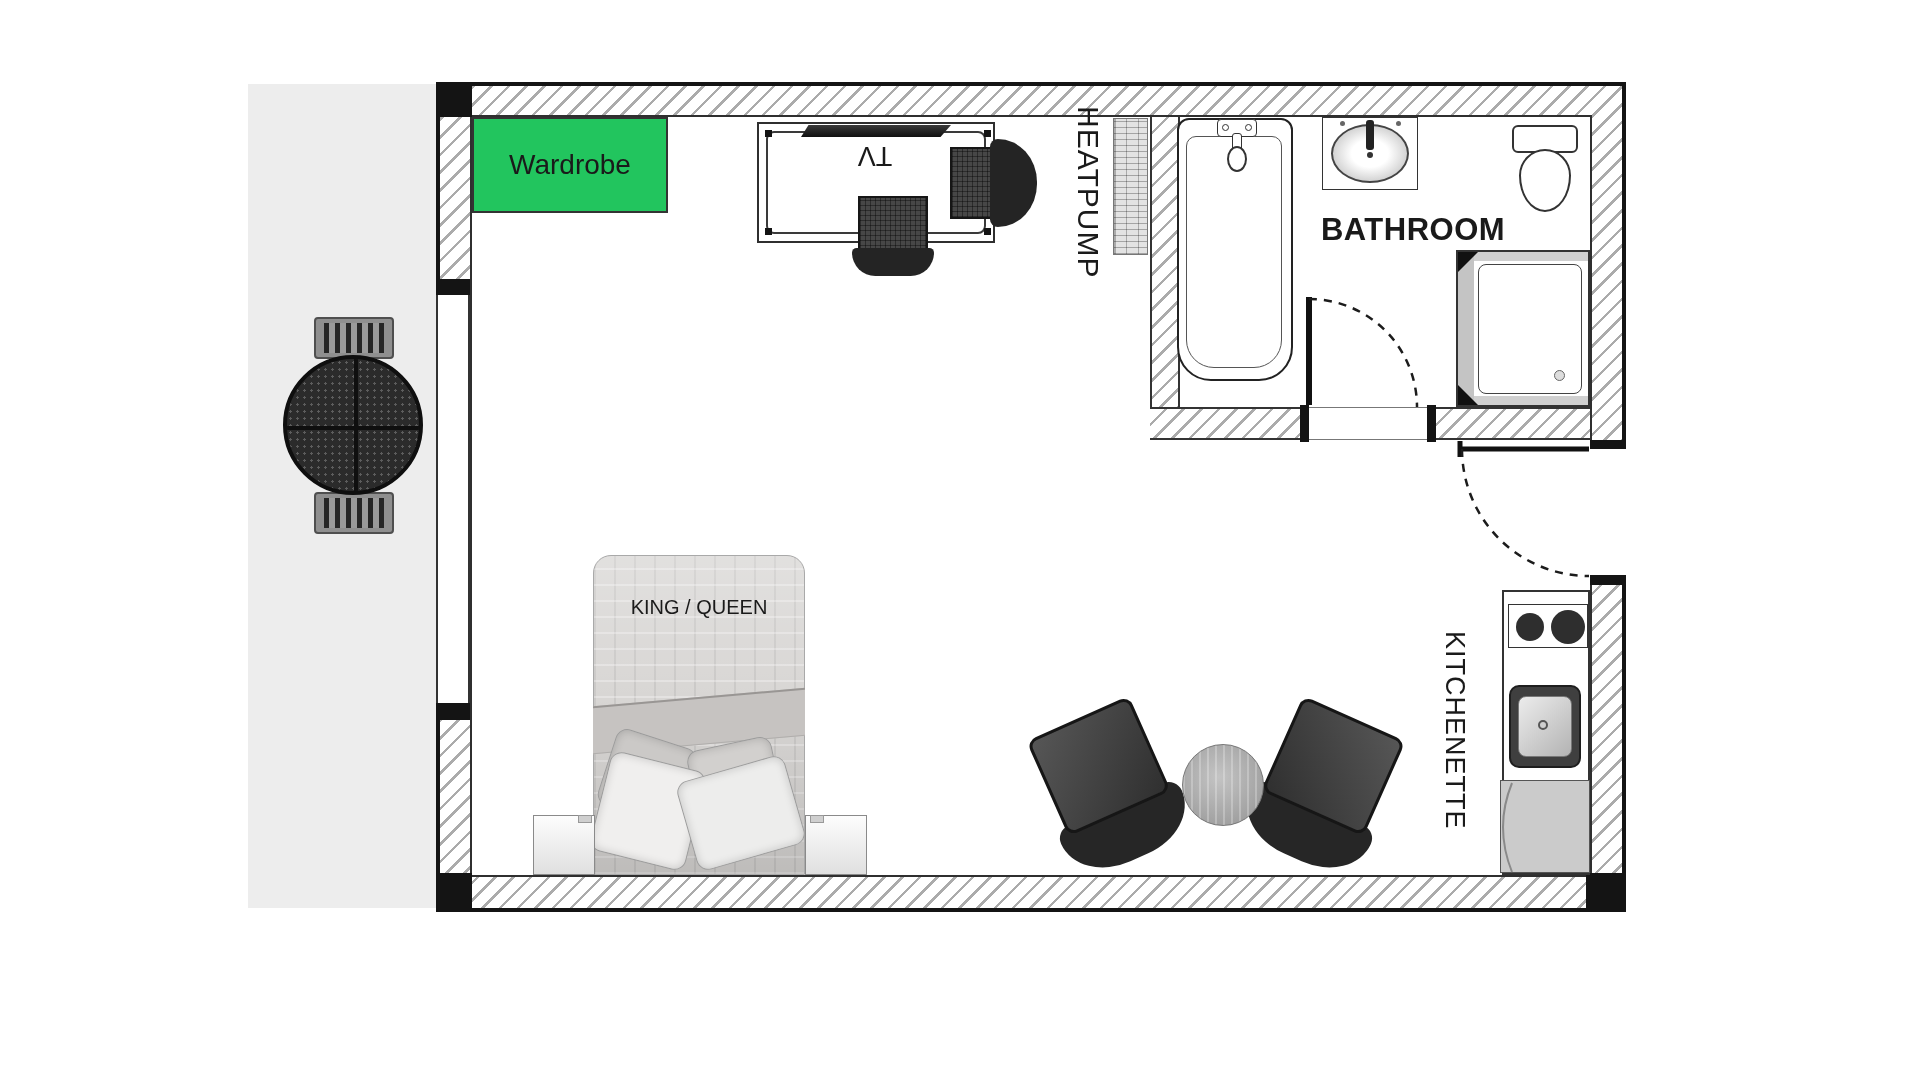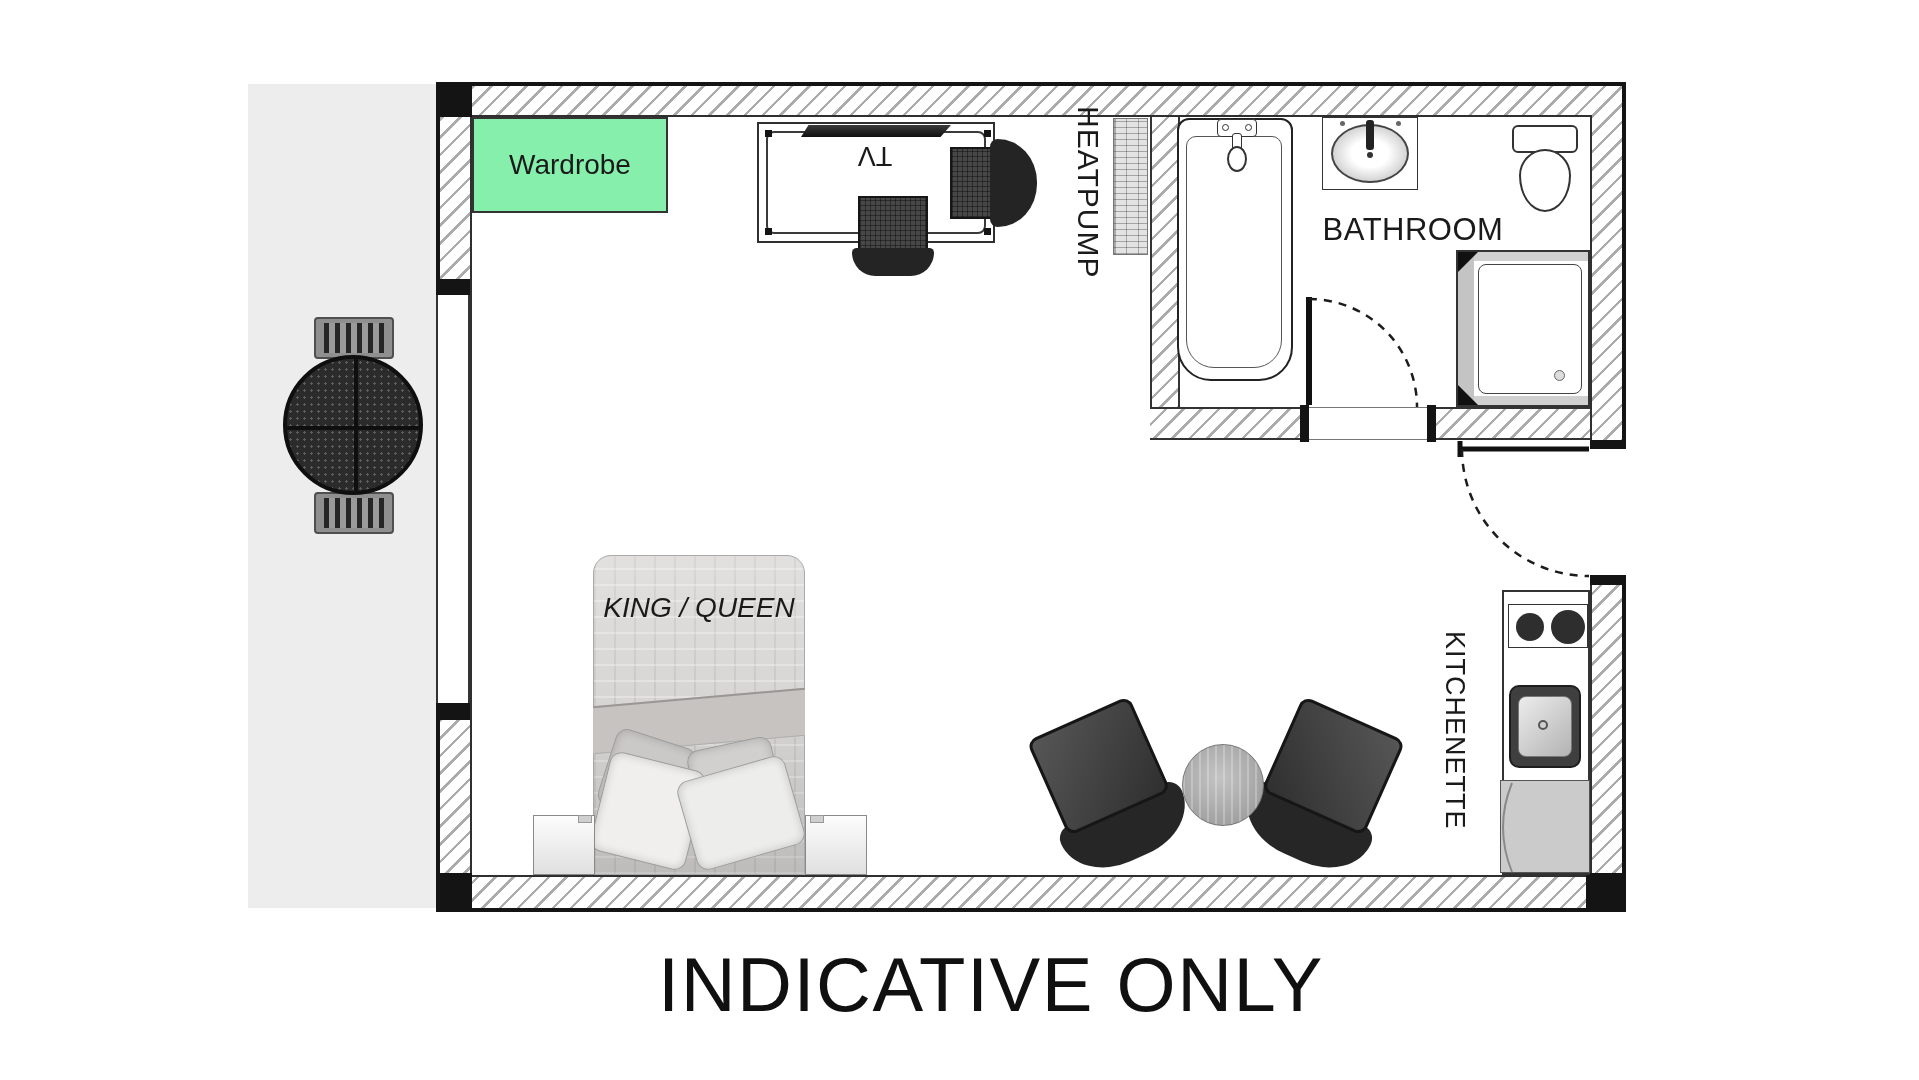--- a/index.html
+++ b/index.html
@@ -48,21 +48,21 @@
   <div class="abs hatch" style="left:1150px;top:407px;width:150px;height:33px;border-top:2px solid #333;border-bottom:2px solid #333;"></div>
   <div class="abs blk" style="left:1300px;top:405px;width:9px;height:37px;"></div>
   <div class="abs" style="left:1309px;top:407px;width:118px;height:33px;background:#fff;border-top:1.5px solid #777;border-bottom:1.5px solid #777;"></div>
   <div class="abs blk" style="left:1427px;top:405px;width:9px;height:37px;"></div>
   <div class="abs hatch" style="left:1436px;top:407px;width:154px;height:33px;border-top:2px solid #333;border-bottom:2px solid #333;"></div>
 
   <div class="abs" style="left:1590px;top:448px;width:36px;height:128px;background:#fff;"></div>
   <div class="abs blk" style="left:1590px;top:440px;width:36px;height:9px;"></div>
   <div class="abs blk" style="left:1590px;top:575px;width:36px;height:10px;"></div>
 
-  <div class="abs ctr" style="left:472px;top:117px;width:196px;height:96px;background:#86efac;border:2px solid #333;font-size:28px;">
+  <div class="abs ctr" style="left:472px;top:117px;width:196px;height:96px;background:#22c55e;border:2px solid #333;font-size:28px;">
     <span>Wardrobe</span>
   </div>
 
   <div class="abs" style="left:757px;top:122px;width:238px;height:121px;background:#fff;border:2px solid #2f2f2f;">
     <div class="abs" style="left:7px;top:7px;width:220px;height:103px;border:2px solid #3a3a3a;border-radius:8px;"></div>
     <div class="abs blk" style="left:6px;top:6px;width:7px;height:7px;"></div>
     <div class="abs blk" style="left:225px;top:6px;width:7px;height:7px;"></div>
     <div class="abs blk" style="left:6px;top:104px;width:7px;height:7px;"></div>
     <div class="abs blk" style="left:225px;top:104px;width:7px;height:7px;"></div>
   </div>
@@ -94,21 +94,21 @@
   <div class="abs" style="left:1227px;top:146px;width:20px;height:26px;background:#fff;border:2px solid #333;border-radius:50%;"></div>
 
   <div class="abs" style="left:1322px;top:117px;width:96px;height:73px;background:#fff;border:1.5px solid #333;"></div>
   <div class="abs" style="left:1331px;top:124px;width:78px;height:59px;border:2px solid #444;border-radius:50%;
               background:radial-gradient(ellipse at center, #ffffff 35%, #c2c2c2 85%, #9a9a9a 100%);"></div>
   <div class="abs" style="left:1366px;top:120px;width:8px;height:30px;background:#222;border-radius:3px;"></div>
   <div class="abs" style="left:1367px;top:152px;width:6px;height:6px;background:#333;border-radius:50%;"></div>
   <div class="abs" style="left:1340px;top:121px;width:5px;height:5px;background:#666;border-radius:50%;"></div>
   <div class="abs" style="left:1396px;top:121px;width:5px;height:5px;background:#666;border-radius:50%;"></div>
 
-  <div class="abs ctr" style="left:1313px;top:212px;width:200px;height:36px;font-size:31px;letter-spacing:.5px;">
+  <div class="abs ctr" style="left:1313px;top:212px;width:200px;height:36px;font-size:31px;letter-spacing:.5px;font-weight:bold;">
     <span>BATHROOM</span>
   </div>
 
   <div class="abs" style="left:1512px;top:125px;width:66px;height:28px;background:#fff;border:2px solid #333;border-radius:6px;"></div>
   <div class="abs" style="left:1519px;top:149px;width:52px;height:63px;background:#fff;border:2px solid #333;border-radius:50% 50% 50% 50% / 42% 42% 58% 58%;"></div>
 
   <div class="abs" style="left:1456px;top:250px;width:134px;height:157px;border:2px solid #333;background:#fff;">
     <div class="abs" style="left:0;top:0;width:16px;height:153px;background:#c4c4c4;"></div>
     <div class="abs" style="left:16px;top:0;width:114px;height:9px;background:#d0d0d0;"></div>
     <div class="abs" style="left:16px;top:144px;width:114px;height:9px;background:#d0d0d0;"></div>
@@ -136,21 +136,21 @@
     <div class="abs" style="left:0;top:0;width:212px;height:320px;border:1px solid #a9a9a9;border-radius:18px 18px 0 0;
                 background-color:#d8d6d4;
                 background-image:linear-gradient(180deg, rgba(255,255,255,.25) 0%, rgba(0,0,0,0) 45%, rgba(0,0,0,.12) 100%),
                   repeating-linear-gradient(0deg, rgba(255,255,255,.3) 0 2px, rgba(0,0,0,0) 2px 16px),
                   repeating-linear-gradient(90deg, rgba(140,140,140,.18) 0 2px, rgba(0,0,0,0) 2px 20px);"></div>
     <div class="abs" style="left:0;top:142px;width:212px;height:48px;background:#c6c3c1;border-top:2px solid #999694;border-bottom:1px solid #b0aeac;transform:skewY(-5deg);"></div>
     <div class="abs pillow" style="left:12px;top:182px;width:84px;height:80px;background:#cbc9c7;transform:rotate(18deg);"></div>
     <div class="abs pillow" style="left:98px;top:188px;width:86px;height:66px;background:#d2d0ce;transform:rotate(-12deg);"></div>
     <div class="abs pillow" style="left:6px;top:205px;width:98px;height:102px;background:#f0efee;transform:rotate(14deg);"></div>
     <div class="abs pillow" style="left:92px;top:212px;width:112px;height:92px;background:#ededec;transform:rotate(-16deg);"></div>
-    <div class="abs" style="left:0;top:31px;width:212px;text-align:center;font-size:28px;line-height:43px;font-style:italic;">
+    <div class="abs" style="left:0;top:31px;width:212px;text-align:center;font-size:20px;line-height:43px;">
       <div>KING / QUEEN</div>
     </div>
   </div>
 
   <div class="abs" style="left:533px;top:815px;width:62px;height:60px;background:linear-gradient(180deg,#fdfdfd,#e0e0e0);border:1.5px solid #8a8a8a;">
     <div class="abs" style="left:44px;top:-1px;width:14px;height:8px;background:#cfcfcf;border:1px solid #999;"></div>
   </div>
   <div class="abs" style="left:805px;top:815px;width:62px;height:60px;background:linear-gradient(180deg,#fdfdfd,#e0e0e0);border:1.5px solid #8a8a8a;">
     <div class="abs" style="left:4px;top:-1px;width:14px;height:8px;background:#cfcfcf;border:1px solid #999;"></div>
   </div>
@@ -182,17 +182,14 @@
 
   <svg width="1919" height="1080">
     <line x1="1309" y1="297" x2="1309" y2="405" stroke="#111" stroke-width="6"></line>
     <path d="M 1309 299 A 108 108 0 0 1 1417 407" fill="none" stroke="#1c1c1c" stroke-width="2.5" stroke-dasharray="8 7"></path>
     <line x1="1460" y1="441" x2="1460" y2="457" stroke="#111" stroke-width="5"></line>
     <line x1="1461" y1="449" x2="1589" y2="449" stroke="#111" stroke-width="5"></line>
     <path d="M 1462 449 A 127 127 0 0 0 1589 576" fill="none" stroke="#1c1c1c" stroke-width="2.5" stroke-dasharray="8 7"></path>
     <path d="M 1512 783 Q 1494 827 1512 872" fill="none" stroke="#8a8a8a" stroke-width="2"></path>
   </svg>
 
-  <div class="abs ctr" style="left:436px;top:938px;width:1110px;height:92px;font-size:76px;letter-spacing:1.5px;color:#101010;">
-    <span>INDICATIVE ONLY</span>
-  </div>
 
 </div>
 
 </body></html>

